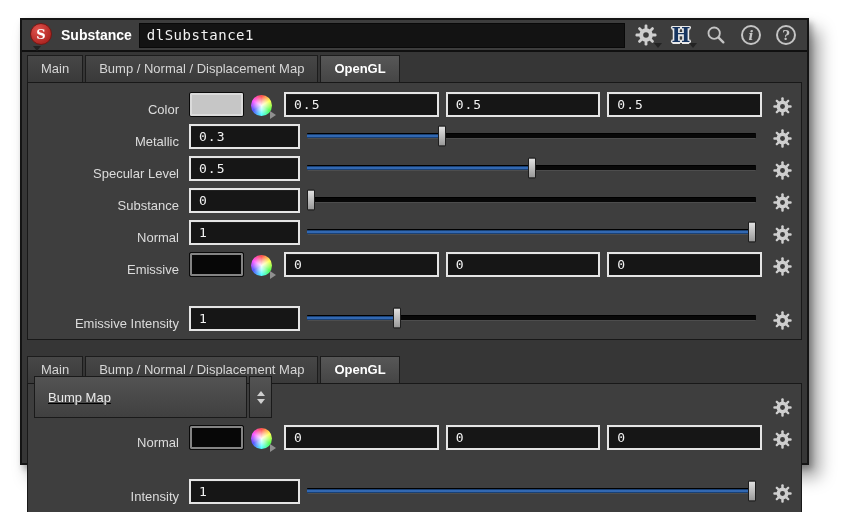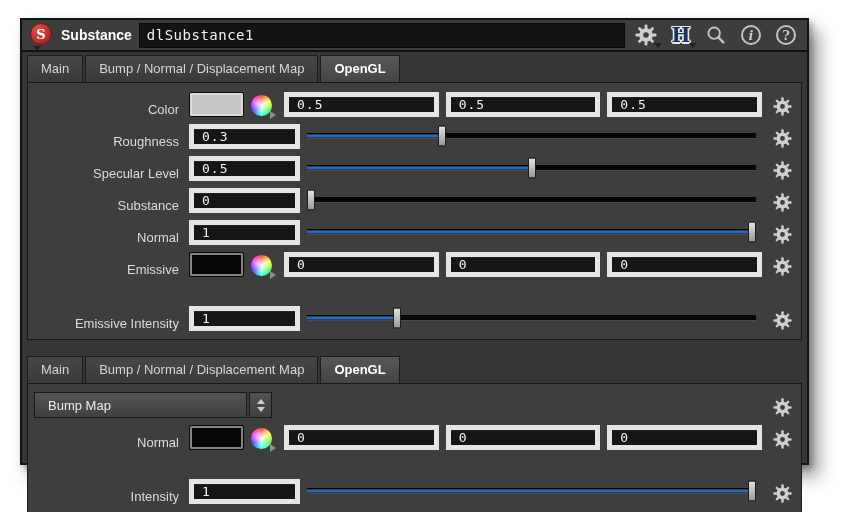--- a/index.html
+++ b/index.html
@@ -73,21 +73,21 @@
     padding:8px 5px 8px 6px;
   }
   .section-gap { height:13px; }
   .row { display:flex; align-items:flex-end; height:26px; margin-bottom:6px; gap:7px; }
   .row:last-child { margin-bottom:0;margin-top:28px; }
   .rowlabel {
     width:148px; flex:none; text-align:right; color:#dcdcdc; font-size:13px;
     padding-right:3px; white-space:nowrap;
   }
   .field {
-    background:#161616; border:5px solid #e5e5e5;
+    background:#161616; border:2px solid #e5e5e5;
     box-shadow: inset 0 1px 0 rgba(255,255,255,0.05);
     color:#f2f2f2; font-family:"DejaVu Sans Mono", monospace; font-size:13px;
     height:25px; display:flex; align-items:center; padding:0 8px; letter-spacing:1px;
   }
   .field.small { width:111px; flex:none; }
   .field.comp { flex:1; }
   .gearcell { width:27px; flex:none; display:flex; justify-content:center; }
   
   .swatch {
     width:55px; height:25px; flex:none; border:1px solid #0a0a0a; border-radius:2px;
@@ -115,21 +115,21 @@
     width:calc(var(--pct) * 1%);
     background:linear-gradient(#0c2c55, #3f7cd0 50%, #0c2c55);
   }
   .handle {
     position:absolute; top:50%; transform:translateY(-50%);
     left:clamp(0px, calc(var(--pct) * 1% - 4px), calc(100% - 8px));
     width:8px; height:21px; border-radius:1px;
     background:linear-gradient(#e2e2e2,#989898); border:1px solid #1d1d1d;
   }
   
-  .select { width:238px; height:26px; flex:none; display:flex; }
+  .select { width:238px; height:42px; flex:none; display:flex;text-decoration:underline; }
   .select-main {
     flex:1; background:linear-gradient(#535353,#404040); border:1px solid #1a1a1a;
     color:#eaeaea; font-size:13px; display:flex; align-items:center; padding:0 13px;
   }
   .select-spin {
     width:23px; margin-left:2px; background:linear-gradient(#535353,#404040);
     border:1px solid #1a1a1a; display:flex; flex-direction:column;
     align-items:center; justify-content:center; gap:3px;
   }
   .tri-up { width:0; height:0; border-left:4px solid transparent; border-right:4px solid transparent; border-bottom:5px solid #cfcfcf; }
@@ -208,21 +208,21 @@
       <div class="field comp">0.5</div>
       <div class="field comp">0.5</div>
       <div class="gearcell">
           <svg class="rowgear">
             <use href="#sym-gear"></use>
           </svg>
         </div>
     </div>
 
     <div class="row">
-      <div class="rowlabel">Roughness</div>
+      <div class="rowlabel">Metallic</div>
       <div class="field small">0.3</div>
       <div class="slider" style="--pct: 30;">
         <div class="track">
             <div class="fill"></div>
           </div>
         <div class="handle"></div>
       </div>
       <div class="gearcell">
           <svg class="rowgear">
             <use href="#sym-gear"></use>

